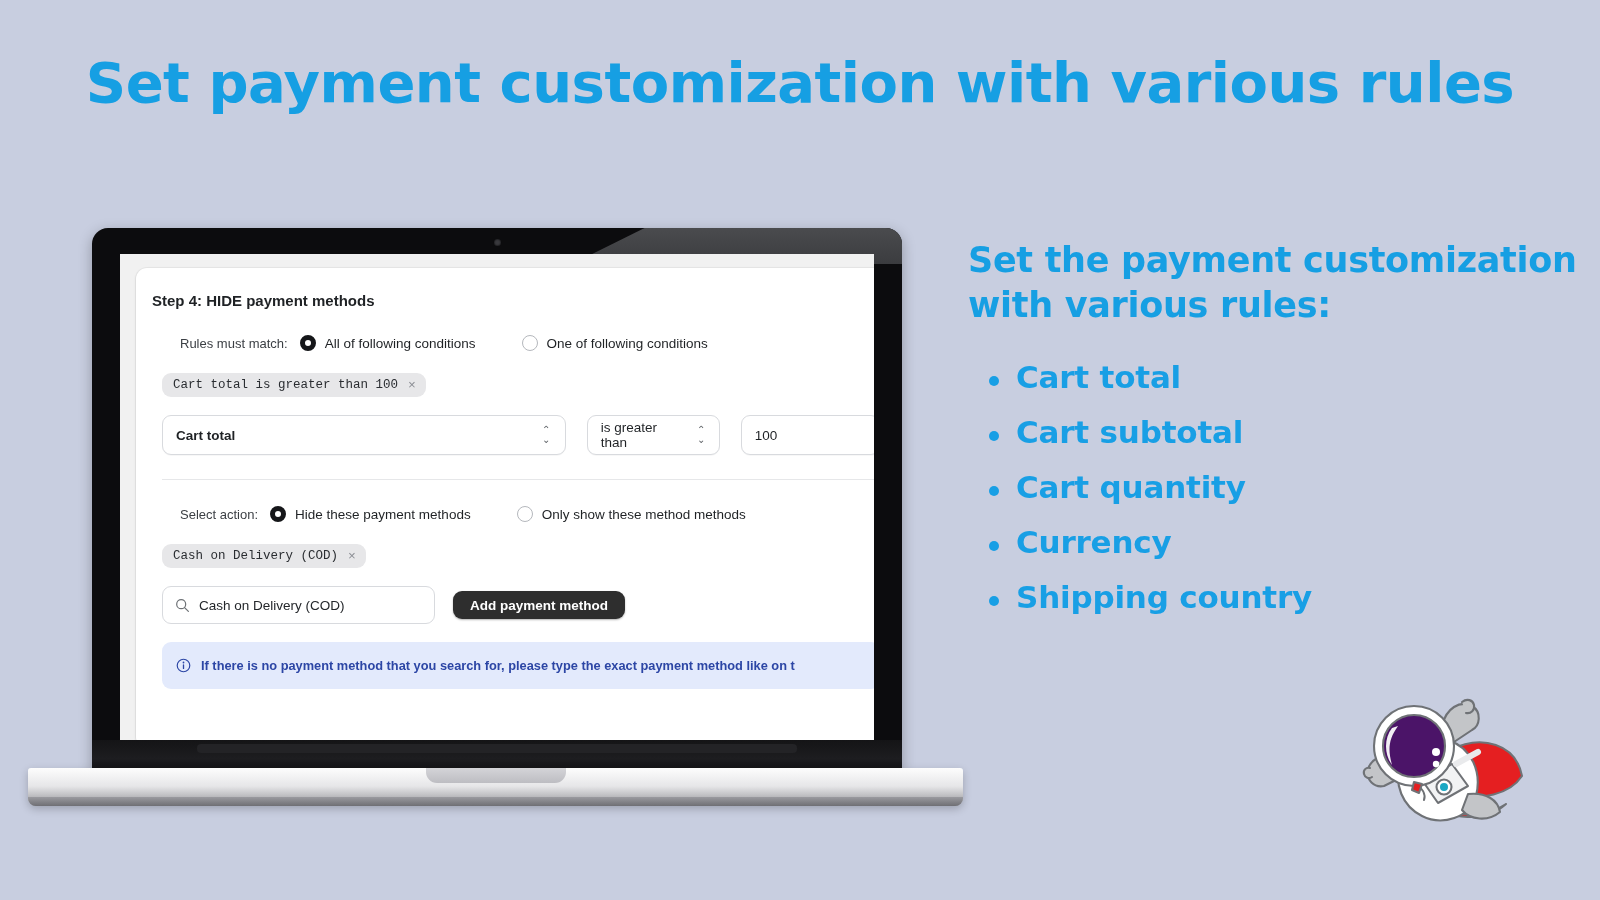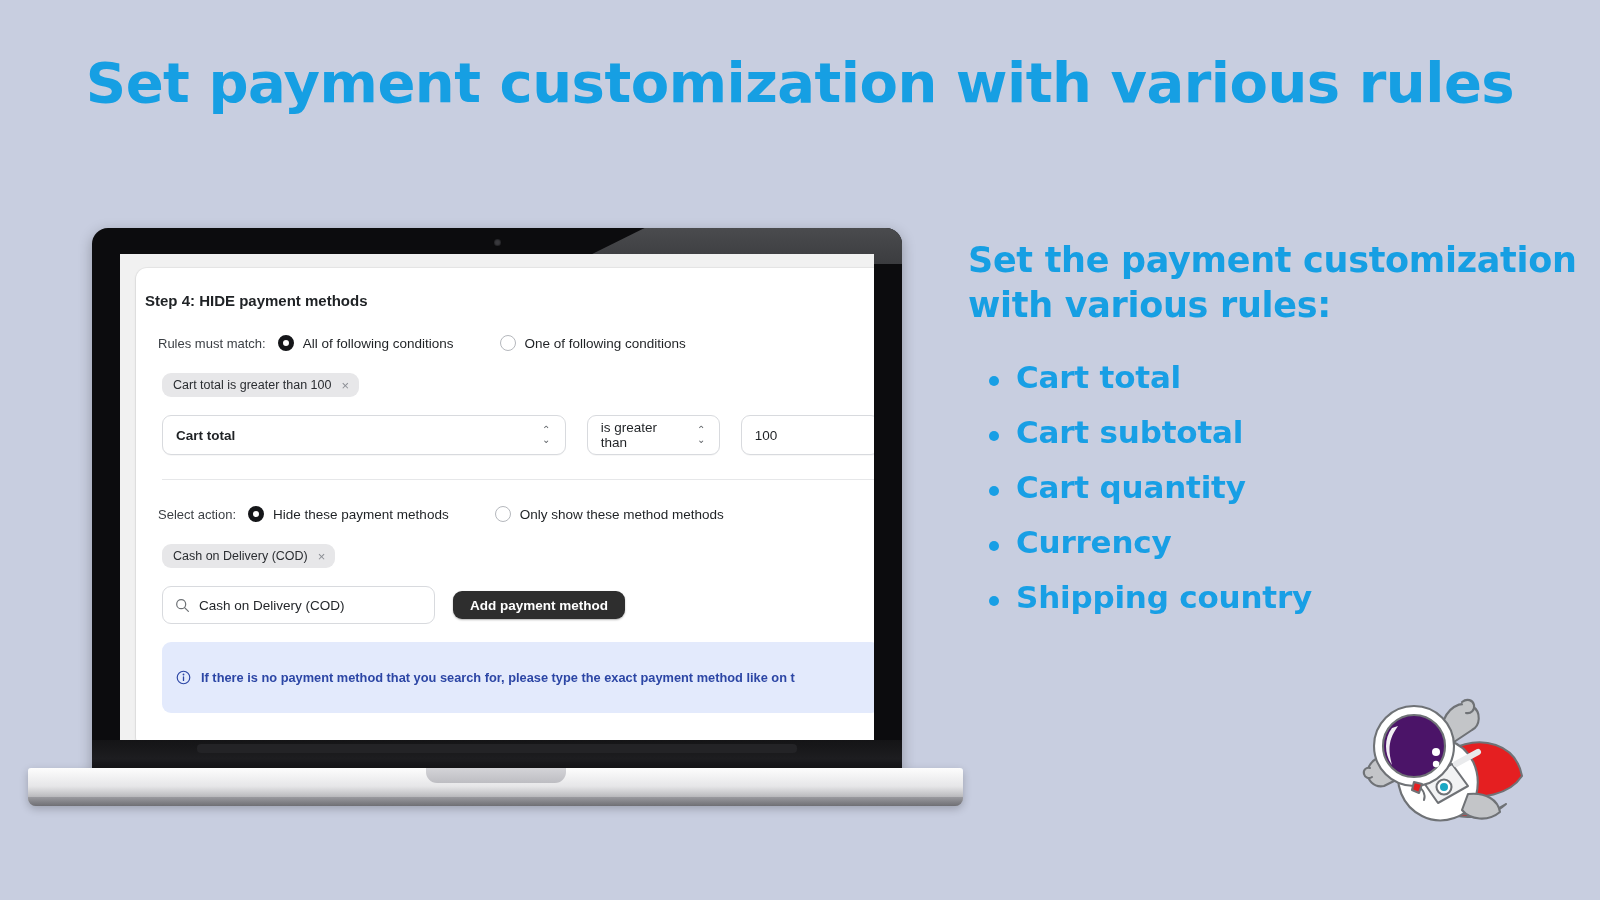--- a/index.html
+++ b/index.html
@@ -134,27 +134,27 @@
     background: #ffffff;
     border-radius: 11px;
     box-shadow: 0 1px 3px rgba(0,0,0,0.10), 0 0 0 1px rgba(0,0,0,0.04);
     padding: 24px 0 0 0;
   }
 
   .card-title {
     font-size: 15px;
     font-weight: 700;
     color: #1f2225;
-    padding: 0 9px;
+    padding: 0 16px;
   }
 
   .row-label-line {
     display: flex;
     align-items: center;
-    padding: 0 22px;
+    padding: 0 44px;
     margin-top: 26px;
   }
   .row-label {
     font-size: 13px;
     color: #3b3f44;
     margin-right: 12px;
     white-space: nowrap;
   }
 
   .radio-group { display: flex; align-items: center; gap: 24px; }
@@ -177,21 +177,21 @@
     border: 5px solid #151619;
     background: #fff;
   }
   .radio-text {
     font-size: 13.5px;
     color: #1f2225;
     font-weight: 500;
   }
 
   
-  .chip-row { padding: 0 26px; margin-top: 22px; }
+  .chip-row { padding: 0 26px; margin-top: 22px; font-family: Liberation Mono, monospace; }
   .chip {
     display: inline-flex;
     align-items: center;
     background: #e7e7e9;
     border-radius: 9px;
     padding: 5px 10px 5px 11px;
     font-size: 12.5px;
     color: #2a2d31;
   }
   .chip-x {
@@ -278,21 +278,21 @@
     box-shadow: 0 1px 2px rgba(0,0,0,0.3);
   }
 
   
   .info-banner {
     margin: 18px 26px 0 26px;
     background: #e3eafc;
     border-radius: 9px;
     display: flex;
     align-items: center;
-    padding: 28px 14px;
+    padding: 16px 14px;
     min-height: 42px;
   }
   .info-icon { margin-right: 10px; flex: 0 0 auto; display:flex; }
   .info-text {
     font-size: 12.8px;
     color: #2c46a5;
     font-weight: 700;
     white-space: nowrap;
   }
 

